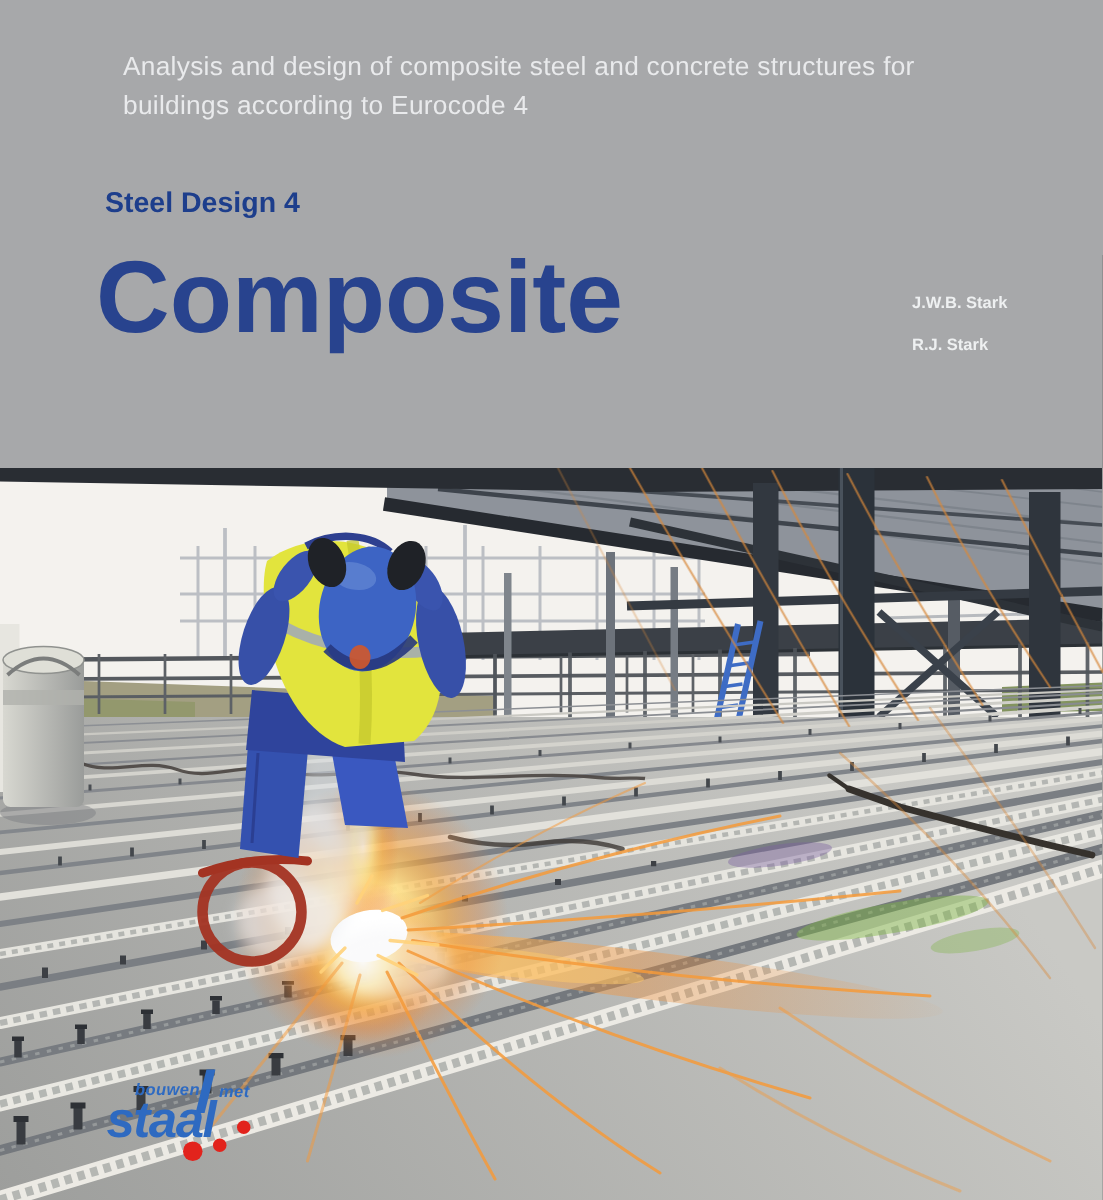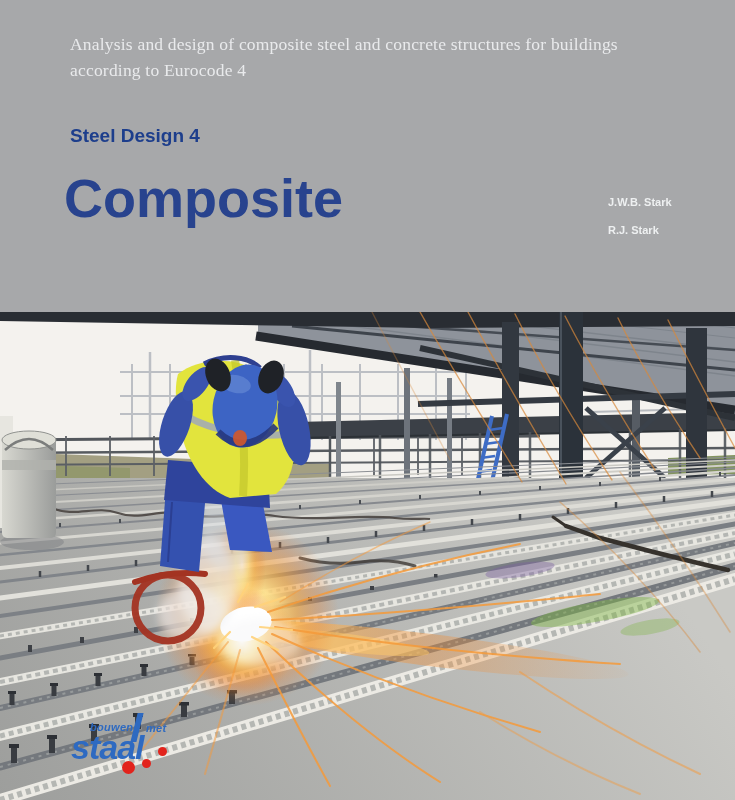--- a/index.html
+++ b/index.html
@@ -3,24 +3,24 @@
 <meta charset="utf-8">
 <style>
   :root{
     --header-bg:#a7a8aa; --title-blue:#28438e; --series-blue:#1d3e8c;
     --tagline-color:#e9eaec; --author-color:#eef0f1; --logo-blue:#2e6ac1; --logo-red:#e2231c;
   }
   html,body{margin:0;padding:0;background:#666;}
   .cover{position:relative;width:735px;height:800px;margin:0 auto;background:var(--header-bg);
     overflow:hidden;font-family:"Liberation Sans",sans-serif;}
   
-  .tagline{position:absolute;left:70px;top:31px;width:562px;font-size:17.5px;line-height:26px;
-    color:var(--tagline-color);letter-spacing:.2px;font-family:Liberation Serif, serif;}
+  .tagline{position:absolute;left:82px;top:31px;width:562px;font-size:17.5px;line-height:26px;
+    color:var(--tagline-color);letter-spacing:.2px;}
   .series{position:absolute;left:70px;top:125px;font-size:19px;font-weight:700;color:var(--series-blue);}
-  .title{position:absolute;left:64px;top:158px;font-size:54px;line-height:80px;font-weight:700;
+  .title{position:absolute;left:64px;top:158px;font-size:68px;line-height:80px;font-weight:700;
     color:var(--title-blue);letter-spacing:0;}
   .title span{display:block;}
   .authors{position:absolute;left:608px;top:195px;}
   .author{font-size:11px;font-weight:700;color:var(--author-color);line-height:14px;}
   .author + .author{margin-top:14px;}
   
   .photo{position:absolute;left:0;top:312px;width:735px;height:488px;background:#f4f3f0;}
   .photo svg{display:block;width:735px;height:488px;}
   
   .logo{position:absolute;left:73px;top:404px;width:120px;height:66px;z-index:5;}

